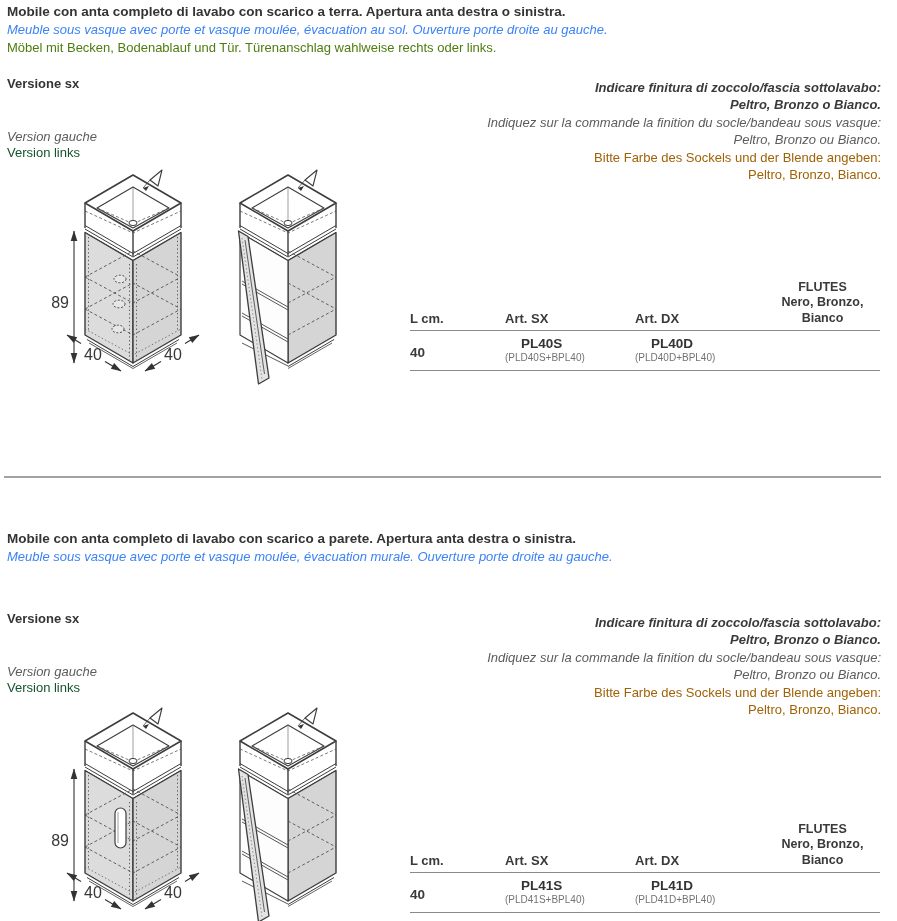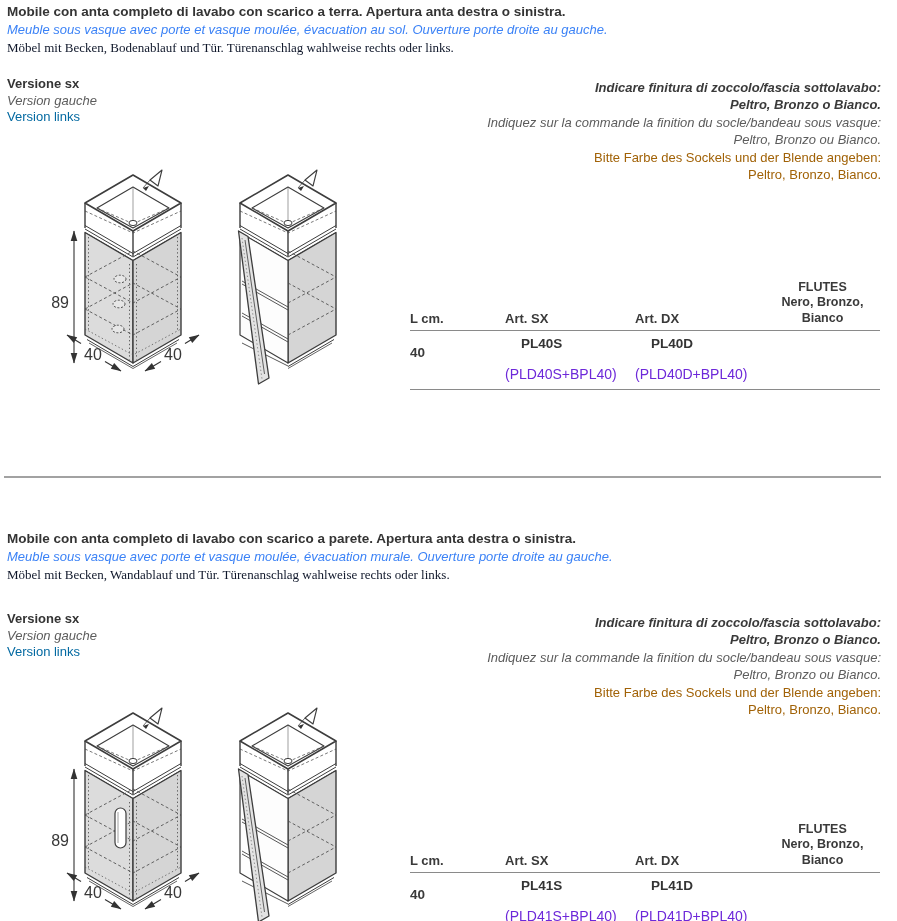--- a/index.html
+++ b/index.html
@@ -5,44 +5,44 @@
   html,body{margin:0;padding:0;background:#fff;}
   body{font-family:"Liberation Sans",sans-serif;color:#3d3d3d;}
   .page{position:relative;width:897px;height:921px;background:#fff;overflow:hidden;}
   .product{position:absolute;left:0;width:897px;}
   .abs{position:absolute;}
 
   
   .titles div{white-space:nowrap;line-height:18px;}
   .h-it{font-weight:bold;font-size:13.5px;color:#343434;}
   .h-fr{font-style:italic;font-size:13px;color:#3b82f6;}
-  .h-de{font-size:13px;color:#0f172a;font-family:Liberation Serif, serif;}
+  .h-de{font-size:13px;color:#4d7c0f;}
 
   
   .version div{white-space:nowrap;line-height:16.5px;}
   .v-it{font-weight:bold;font-size:13px;color:#343434;}
-  .v-fr{font-style:italic;font-size:13px;color:#5c5c5c;}
-  .v-de{font-size:13px;color:#0369a1;}
+  .v-fr{font-style:italic;font-size:13px;color:#5c5c5c;margin-top:36px;}
+  .v-de{font-size:13px;color:#14532d;}
 
   
   .note{text-align:right;}
   .note div{white-space:nowrap;line-height:17.4px;font-size:13px;}
   .n-it{font-weight:bold;font-style:italic;color:#3a3a3a;}
   .n-fr{font-style:italic;color:#5c5c5c;}
   .n-de{color:#a16207;}
 
   
   .spec{width:470px;font-size:13px;color:#3a3a3a;}
   .spec-head,.spec-row{display:grid;grid-template-columns:95px 130px 130px 115px;}
   .spec-head{align-items:end;border-bottom:1px solid #8a8a8a;padding-bottom:4px;}
   .hcell{font-weight:bold;font-size:13px;margin-top:33px;}
   .hflutes{font-weight:bold;text-align:center;font-size:12.5px;line-height:15.5px;}
   .spec-row{border-bottom:1px solid #8a8a8a;padding:5px 0 7px 0;}
   .code{font-weight:bold;font-size:13.5px;color:#343434;padding-left:16px;}
-  .pack{font-size:14px;color:#6d28d9;margin-top:15px;}
+  .pack{font-size:10px;color:#737373;margin-top:1px;}
   .rl{font-weight:bold;padding-top:9px;font-size:13.5px;}
 
   .divider{position:absolute;left:4px;width:877px;height:2px;background:#a2a2a2;}
 
   svg text.dim{font-family:"Liberation Sans",sans-serif;font-size:16px;fill:#383838;}
 </style>
 </head>
 <body>
 
 <div class="page">
@@ -162,21 +162,20 @@
       </div>
     </div>
   </section>
 
   <div class="divider" style="top:476px;"></div>
 
   <section class="product" style="top:523px;height:398px;">
     <div class="titles abs" style="left:7px;top:7px;">
       <div class="h-it">Mobile con anta completo di lavabo con scarico a parete. Apertura anta destra o sinistra.</div>
       <div class="h-fr">Meuble sous vasque avec porte et vasque moulée, évacuation murale. Ouverture porte droite au gauche.</div>
-      <div class="h-de">Möbel mit Becken, Wandablauf und Tür. Türenanschlag wahlweise rechts oder links.</div>
     </div>
 
     <div class="version abs" style="left:7px;top:88px;">
       <div class="v-it">Versione sx</div>
       <div class="v-fr">Version gauche</div>
       <div class="v-de">Version links</div>
     </div>
 
     <div class="note abs" style="right:16px;top:91px;">
       <div class="n-it">Indicare finitura di zoccolo/fascia sottolavabo:</div>

